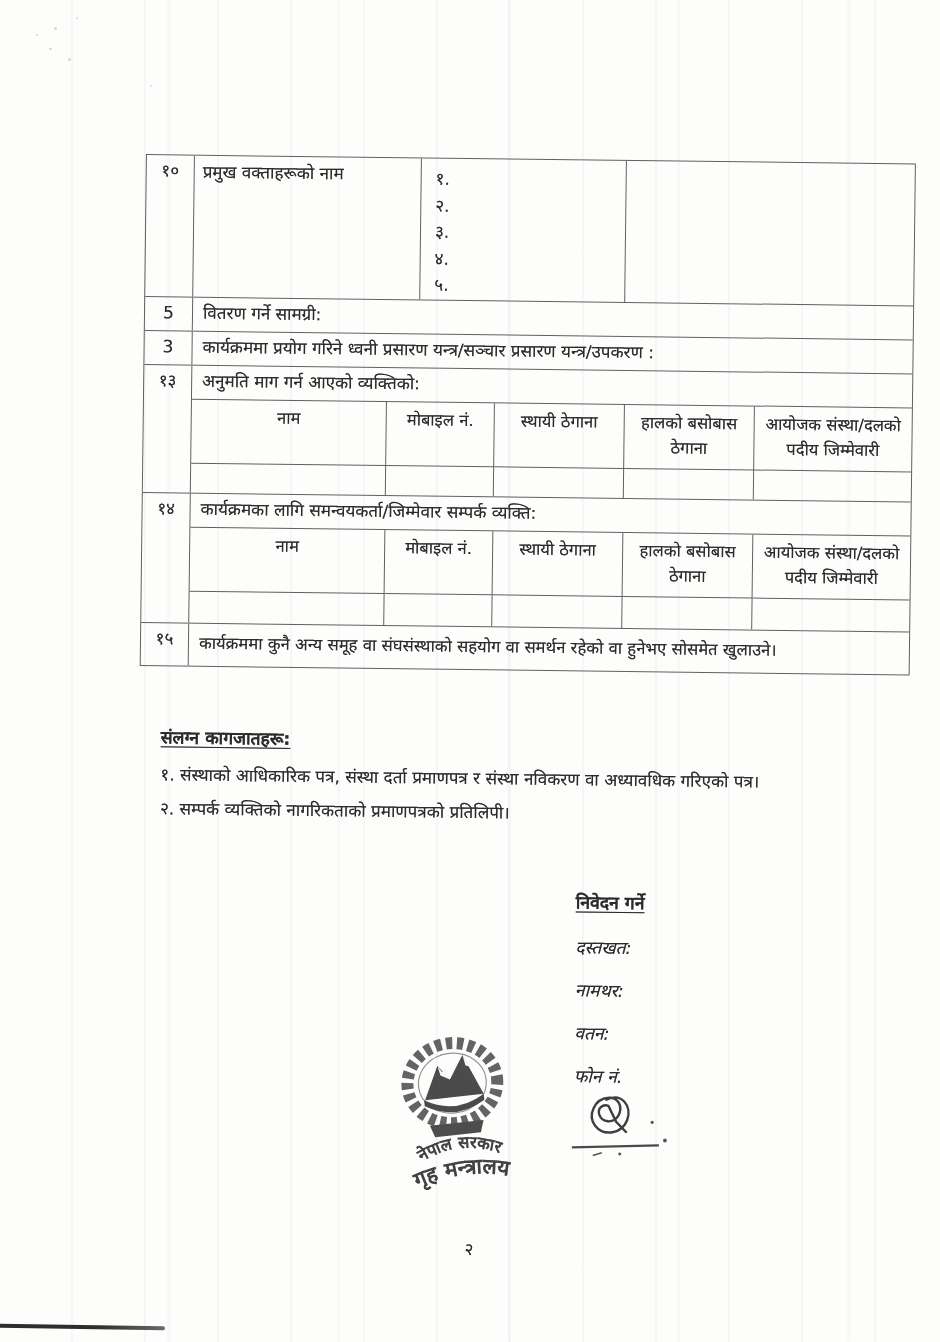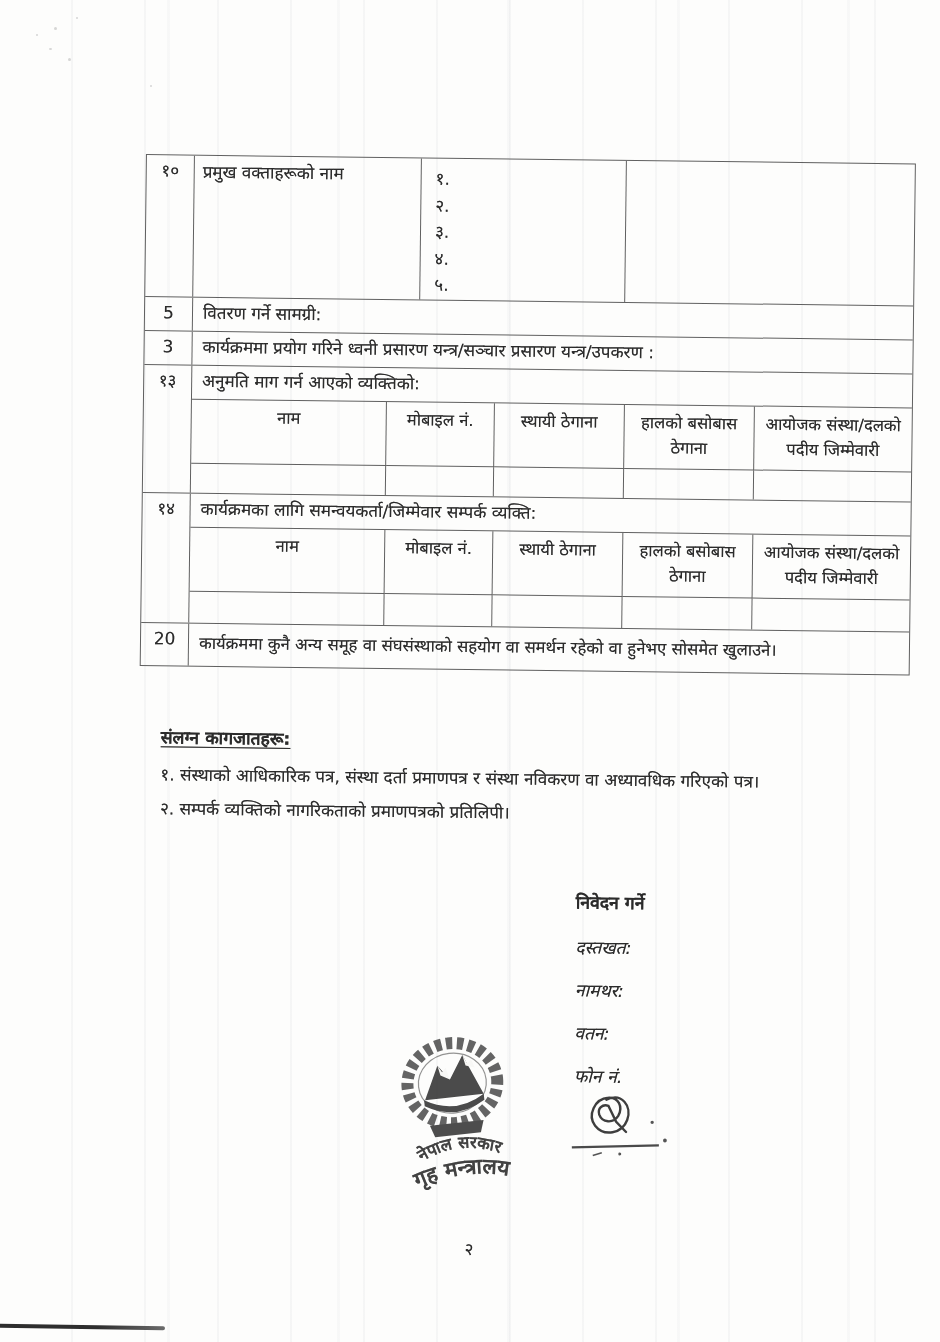--- a/index.html
+++ b/index.html
@@ -60,21 +60,21 @@
   .attach .heading{
     font-weight:bold;font-size:17.5px;margin-bottom:15px;
     text-decoration:underline;text-underline-offset:3px;
     display:inline-block;
   }
   .attach .item{margin-bottom:11px;line-height:1.35;}
   
   .applicant{position:absolute;left:585px;top:884px;font-size:17.5px;}
   .applicant .heading{
     font-weight:bold;margin-bottom:23px;
-    text-underline-offset:3px;
+    text-decoration:underline;text-underline-offset:3px;
     display:inline-block;
   }
   .applicant .field{margin-bottom:21px;line-height:22px;font-style:italic;}
   
   .stamp{position:absolute;left:392px;top:1026px;opacity:0.9;}
   .signature{position:absolute;left:578px;top:1078px;}
   .pageno{position:absolute;left:478px;top:1233px;font-size:17px;}
   .edge-line{
     position:absolute;left:-3px;top:1325px;width:168px;height:3.5px;
     background:linear-gradient(to right,#2e2e2e 0 60%,#6b6b6b);
@@ -153,21 +153,21 @@
             <div class="se"></div>
             <div class="se"></div>
             <div class="se"></div>
             <div class="se"></div>
             <div class="se last"></div>
           </div>
         </div>
       </div>
 
       <div class="t-row r15">
-        <div class="cell c-num">20</div>
+        <div class="cell c-num">१५</div>
         <div class="cell c-text">कार्यक्रममा कुनै अन्य समूह वा संघसंस्थाको सहयोग वा समर्थन रहेको वा हुनेभए सोसमेत खुलाउने।</div>
       </div>
 
     </div>
 
     <div class="attach">
       <div class="heading">संलग्न कागजातहरू:</div>
       <div class="item">१. संस्थाको आधिकारिक पत्र, संस्था दर्ता प्रमाणपत्र र संस्था नविकरण वा अध्यावधिक गरिएको पत्र।</div>
       <div class="item">२. सम्पर्क व्यक्तिको नागरिकताको प्रमाणपत्रको प्रतिलिपी।</div>
     </div>

